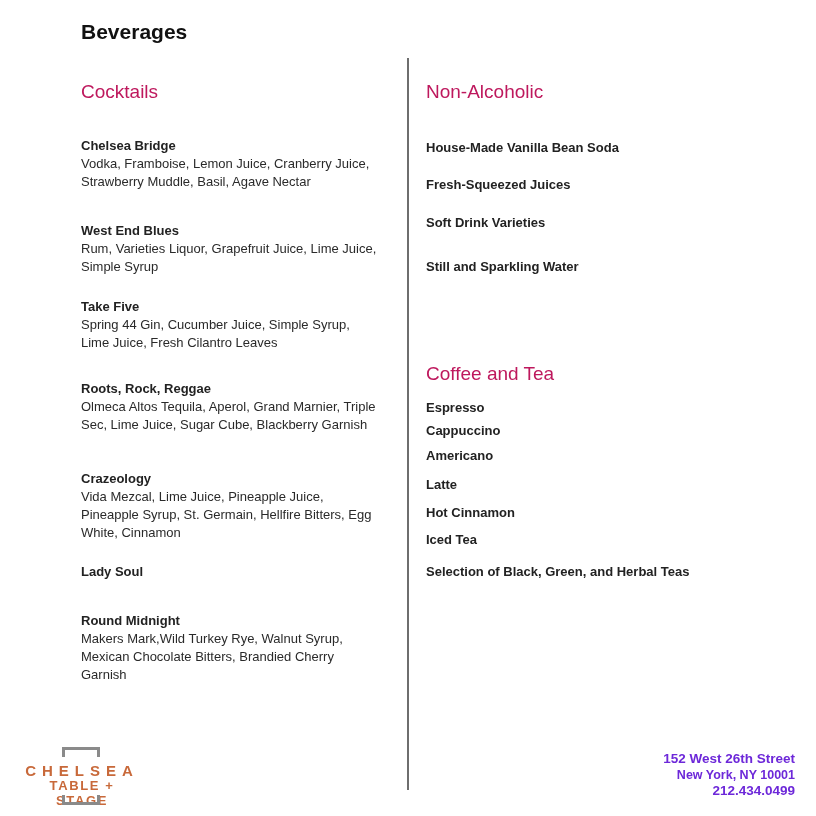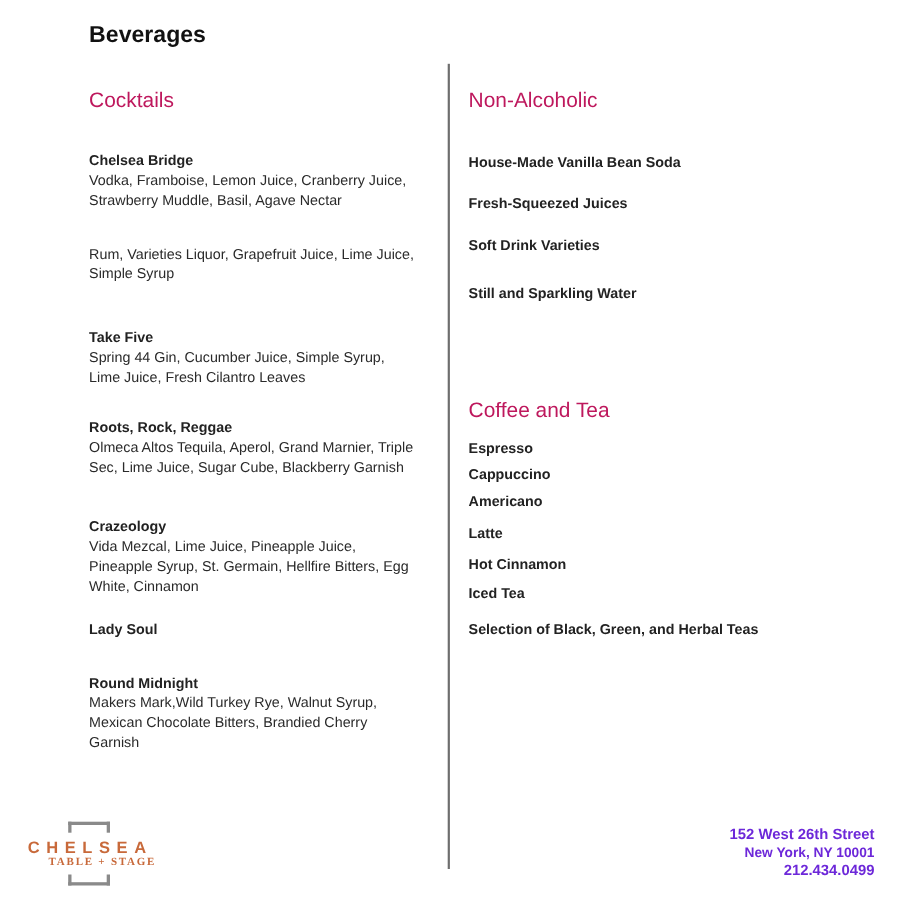--- a/index.html
+++ b/index.html
@@ -12,41 +12,42 @@
   .cocktail .desc { color:#2a2a2a; }
   .right-item { position:absolute; left:426px; font-size:13px; font-weight:bold; color:#222; white-space:nowrap; }
   .divider { position:absolute; left:407px; top:58px; width:2px; height:732px; background:#6e6e6e; }
   .logo { position:absolute; left:22px; top:747px; width:120px; height:58px; }
   .logo .bracket-top { position:absolute; left:40px; top:0; width:38px; height:10px;
         border:3px solid #8a8a8a; border-bottom:none; box-sizing:border-box; }
   .logo .bracket-bottom { position:absolute; left:40px; bottom:0; width:38px; height:10px;
         border:3px solid #8a8a8a; border-top:none; box-sizing:border-box; }
   .logo .brand { position:absolute; left:0; top:15px; width:120px; text-align:center;
         font-size:15px; font-weight:bold; letter-spacing:6px; color:#c8693a; }
-  .logo .tagline { position:absolute; left:0; top:31px; width:120px; text-align:right;
-        font-size:10px; font-weight:bold; letter-spacing:1.6px; color:#c8693a;font-family:Liberation Serif, serif; }
+  .logo .tagline { position:absolute; left:0; top:31px; width:120px; text-align:center;
+        font-size:13px; font-weight:bold; letter-spacing:1.6px; color:#c8693a; }
   .address { position:absolute; right:21px; top:751px; text-align:right; color:#6d28d9;
         font-weight:bold; }
   .address div { line-height:16px; }
   .address .l1 { font-size:13.5px; }
   .address .l2 { font-size:12.5px; }
   .address .l3 { font-size:13.5px; }
 </style>
 </head>
 <body>
 
 <div class="page-title">Beverages</div>
 
 <div class="section-title" style="left:81px; top:81px;">Cocktails</div>
 
 <div class="cocktail" style="top:137px;">
   <div class="name">Chelsea Bridge</div>
   <div class="desc">Vodka, Framboise, Lemon Juice, Cranberry Juice, Strawberry Muddle, Basil, Agave Nectar</div>
 </div>
 <div class="cocktail" style="top:222px;">
+  <div class="name">West End Blues</div>
   <div class="desc">Rum, Varieties Liquor, Grapefruit Juice, Lime Juice, Simple Syrup</div>
 </div>
 <div class="cocktail" style="top:298px;">
   <div class="name">Take Five</div>
   <div class="desc">Spring 44 Gin, Cucumber Juice, Simple Syrup, Lime Juice, Fresh Cilantro Leaves</div>
 </div>
 <div class="cocktail" style="top:380px;">
   <div class="name">Roots, Rock, Reggae</div>
   <div class="desc">Olmeca Altos Tequila, Aperol, Grand Marnier, Triple Sec, Lime Juice, Sugar Cube, Blackberry Garnish</div>
 </div>

